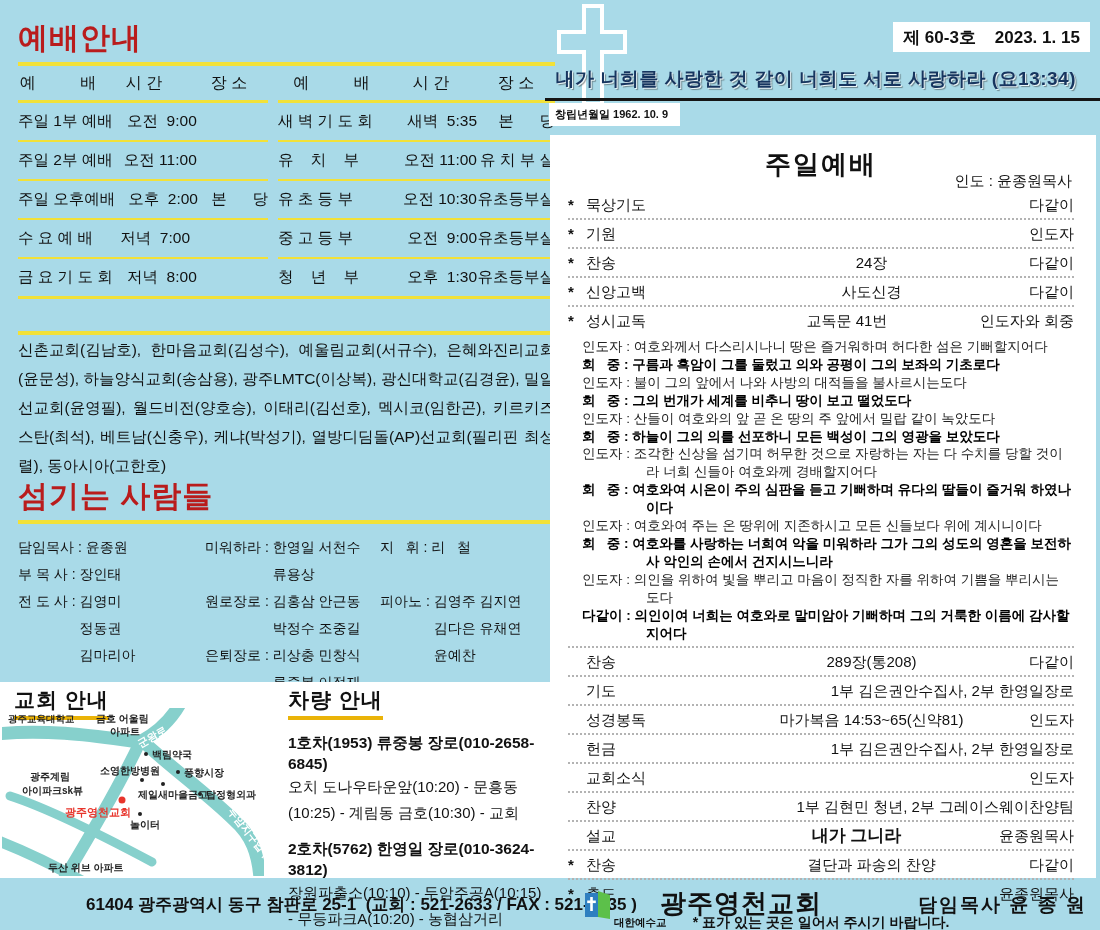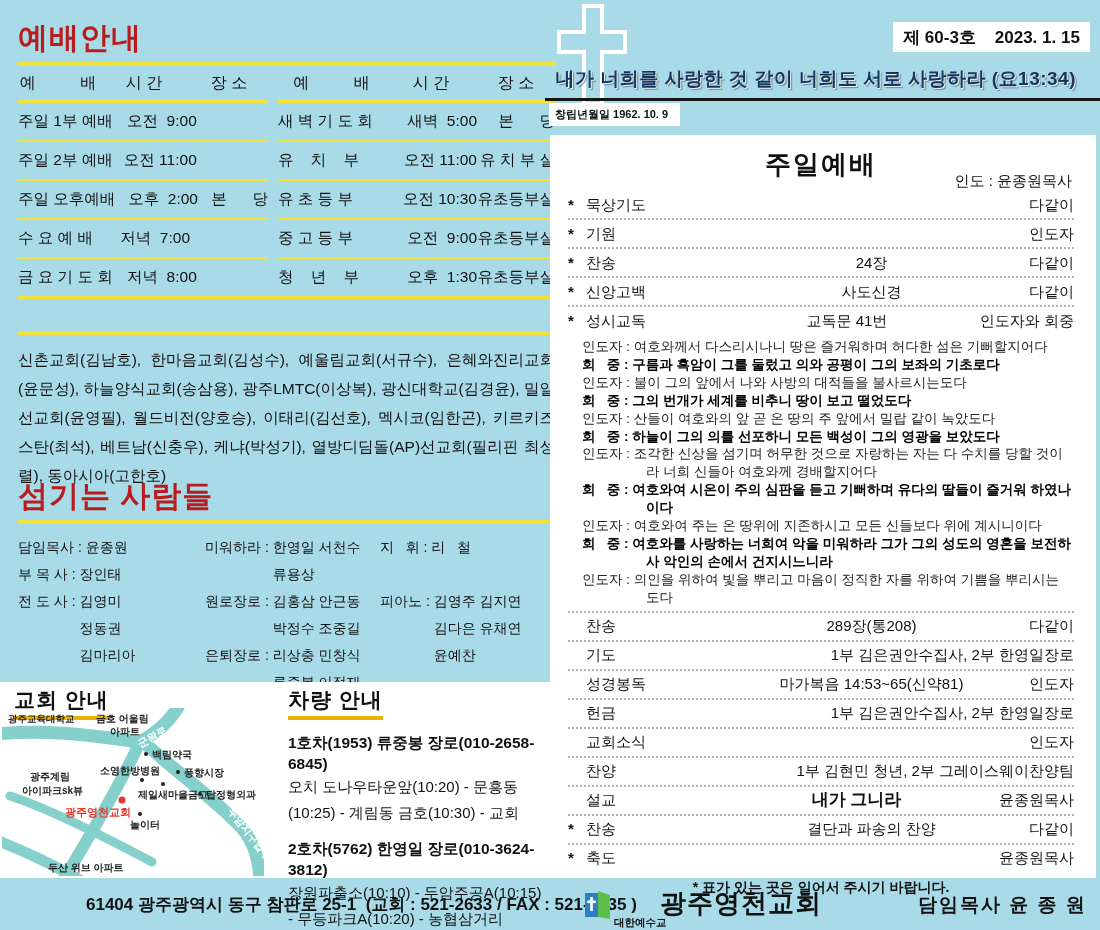--- a/index.html
+++ b/index.html
@@ -19,21 +19,21 @@
   .sch-row{display:flex;font-size:15.5px;padding:8px 0;border-bottom:2px solid #f2e139;white-space:pre;align-items:baseline;}
   .sch-row:last-child{border-bottom:none;}
   .c-name{flex:1;}
   .c-time{width:92px;text-align:right;}
   .c-place{width:78px;text-align:right;}
   .sch-head .c-name{text-align:center;}
   .sch-head .c-time{text-align:center;}
   .sch-head .c-place{text-align:center;}
 
   #serving-places{position:absolute;left:18px;top:328px;width:537px;}
-  #serving-places .sp-text{margin-top:10px;font-size:15.5px;line-height:29px;text-align:justify;color:#111;}
+  #serving-places .sp-text{margin-top:0;font-size:15.5px;line-height:29px;text-align:justify;color:#111;}
 
   #serving-people{position:absolute;left:18px;top:476px;width:537px;}
   .people-cols{position:relative;margin-top:10px;font-size:14px;line-height:27px;}
   .p-col{position:absolute;top:0;}
   .p-col.c1{left:0;width:170px;}
   .p-col.c2{left:187px;width:185px;}
   .p-col.c3{left:362px;width:175px;}
   .p-entry{display:flex;}
   .p-role{white-space:pre;}
   .p-names{white-space:pre;}
@@ -126,21 +126,21 @@
         </div>
       </div>
       <div class="sch-col right">
         <div class="sch-head">
           <span class="c-name">예          배</span>
           <span class="c-time">시 간</span>
           <span class="c-place">장 소</span>
         </div>
         <div class="sch-row">
           <span class="c-name">새 벽 기 도 회</span>
-          <span class="c-time">새벽  5:00</span>
+          <span class="c-time">새벽  5:35</span>
           <span class="c-place">본      당</span>
         </div>
         <div class="sch-row">
           <span class="c-name">유    치    부</span>
           <span class="c-time">오전 11:00</span>
           <span class="c-place">유 치 부 실</span>
         </div>
         <div class="sch-row">
           <span class="c-name">유 초 등 부</span>
           <span class="c-time">오전 10:30</span>
@@ -325,20 +325,21 @@
       <div class="rr-line bold"><span class="rr-speaker">회   중 : </span><span>구름과 흑암이 그를 둘렀고 의와 공평이 그의 보좌의 기초로다</span></div>
       <div class="rr-line"><span class="rr-speaker">인도자 : </span><span>불이 그의 앞에서 나와 사방의 대적들을 불사르시는도다</span></div>
       <div class="rr-line bold"><span class="rr-speaker">회   중 : </span><span>그의 번개가 세계를 비추니 땅이 보고 떨었도다</span></div>
       <div class="rr-line"><span class="rr-speaker">인도자 : </span><span>산들이 여호와의 앞 곧 온 땅의 주 앞에서 밀랍 같이 녹았도다</span></div>
       <div class="rr-line bold"><span class="rr-speaker">회   중 : </span><span>하늘이 그의 의를 선포하니 모든 백성이 그의 영광을 보았도다</span></div>
       <div class="rr-line"><span class="rr-speaker">인도자 : </span><span>조각한 신상을 섬기며 허무한 것으로 자랑하는 자는 다 수치를 당할 것이라 너희 신들아 여호와께 경배할지어다</span></div>
       <div class="rr-line bold"><span class="rr-speaker">회   중 : </span><span>여호와여 시온이 주의 심판을 듣고 기뻐하며 유다의 딸들이 즐거워 하였나이다</span></div>
       <div class="rr-line"><span class="rr-speaker">인도자 : </span><span>여호와여 주는 온 땅위에 지존하시고 모든 신들보다 위에 계시니이다</span></div>
       <div class="rr-line bold"><span class="rr-speaker">회   중 : </span><span>여호와를 사랑하는 너희여 악을 미워하라 그가 그의 성도의 영혼을 보전하사 악인의 손에서 건지시느니라</span></div>
       <div class="rr-line"><span class="rr-speaker">인도자 : </span><span>의인을 위하여 빛을 뿌리고 마음이 정직한 자를 위하여 기쁨을 뿌리시는 도다</span></div>
+      <div class="rr-line bold"><span class="rr-speaker">다같이 : </span><span>의인이여 너희는 여호와로 말미암아 기뻐하며 그의 거룩한 이름에 감사할 지어다</span></div>
     </div>
 
     <div class="wrow">
       <span class="w-star"></span>
       <span class="w-label">찬송</span>
       <span class="w-center">289장(통208)</span>
       <span class="w-right">다같이</span>
     </div>
     <div class="wrow">
       <span class="w-star"></span>

